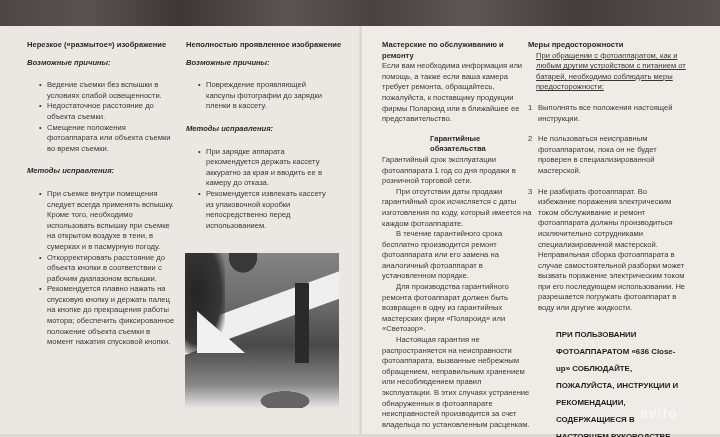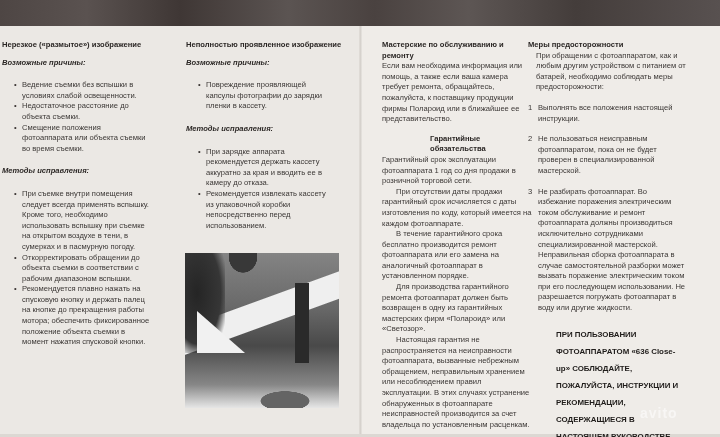--- a/index.html
+++ b/index.html
@@ -54,32 +54,32 @@
   </style>
 </head>
 <body>
 
 <div class="topband"></div>
 <div class="page left"></div>
 <div class="page right"></div>
 <div class="fold"></div>
 <div class="bottomband"></div>
 
-<div class="col" style="left:2px; top:40px; width:160px;">
+<div class="col" style="left:27px; top:40px; width:160px;">
   <div class="h">Нерезкое («размытое») изображение</div>
   <div class="sub">Возможные причины:</div>
   <ul>
     <li>Ведение съемки без вспышки в условиях слабой освещенности.</li>
     <li>Недостаточное расстояние до объекта съемки.</li>
     <li>Смещение положения фотоаппарата или объекта съемки во время съемки.</li>
   </ul>
   <div class="sub">Методы исправления:</div>
   <ul>
     <li>При съемке внутри помещения следует всегда применять вспышку. Кроме того, необходимо использовать вспышку при съемке на открытом воздухе в тени, в сумерках и в пасмурную погоду.</li>
-    <li>Откорректировать обращении до объекта съемки в соответствии с рабочим диапазоном вспышки.</li>
+    <li>Откорректировать расстояние до объекта кнопки в соответствии с рабочим диапазоном вспышки.</li>
     <li>Рекомендуется плавно нажать на спусковую кнопку и держать палец на кнопке до прекращения работы мотора; обеспечить фиксированное положение объекта съемки в момент нажатия спусковой кнопки.</li>
   </ul>
 </div>
 
 <div class="col" style="left:186px; top:40px; width:160px;">
   <div class="h">Неполностью проявленное изображение</div>
   <div class="sub">Возможные причины:</div>
   <ul>
     <li>Повреждение проявляющей капсулы фотографии до зарядки пленки в кассету.</li>
   </ul>
@@ -102,21 +102,21 @@
   <div class="h gap">Гарантийные обязательства</div>
   <p>Гарантийный срок эксплуатации фотоаппарата 1 год со дня продажи в розничной торговой сети.</p>
   <p class="indent">При отсутствии даты продажи гарантийный срок исчисляется с даты изготовления по коду, который имеется на каждом фотоаппарате.</p>
   <p class="indent">В течение гарантийного срока бесплатно производится ремонт фотоаппарата или его замена на аналогичный фотоаппарат в установленном порядке.</p>
   <p class="indent">Для производства гарантийного ремонта фотоаппарат должен быть возвращен в одну из гарантийных мастерских фирм «Полароид» или «Светозор».</p>
   <p class="indent">Настоящая гарантия не распространяется на неисправности фотоаппарата, вызванные небрежным обращением, неправильным хранением или несоблюдением правил эксплуатации. В этих случаях устранение обнаруженных в фотоаппарате неисправностей производится за счет владельца по установленным расценкам.</p>
 </div>
 
 <div class="col" style="left:528px; top:40px; width:158px;">
   <div class="h">Меры предосторожности</div>
-  <p style="padding-left:8px;">При обращении с фотоаппаратом, как и любым другим устройством с питанием от батарей, необходимо соблюдать меры предосторожности:</p>
+  <p style="padding-left:8px;text-decoration:underline;">При обращении с фотоаппаратом, как и любым другим устройством с питанием от батарей, необходимо соблюдать меры предосторожности:</p>
   <ol>
     <li data-num="1">Выполнять все положения настоящей инструкции.</li>
     <li data-num="2">Не пользоваться неисправным фотоаппаратом, пока он не будет проверен в специализированной мастерской.</li>
     <li data-num="3">Не разбирать фотоаппарат. Во избежание поражения электрическим током обслуживание и ремонт фотоаппарата должны производиться исключительно сотрудниками специализированной мастерской. Неправильная сборка фотоаппарата в случае самостоятельной разборки может вызвать поражение электрическим током при его последующем использовании. Не разрешается погружать фотоаппарат в воду или другие жидкости.</li>
   </ol>
   <p class="caps" style="padding-left:8px;">ПРИ ПОЛЬЗОВАНИИ ФОТОАППАРАТОМ «636 Close-up» СОБЛЮДАЙТЕ, ПОЖАЛУЙСТА, ИНСТРУКЦИИ И РЕКОМЕНДАЦИИ, СОДЕРЖАЩИЕСЯ В НАСТОЯЩЕМ РУКОВОДСТВЕ.</p>
   <div class="tm" style="padding-left:8px;">
     <div>"Polaroid" is a registered trademark of</div>
     <div>Polaroid Corporation, Cambridge, MA, USA.</div>
     <div>OPX 7275 Russian 5/94 Printed in Great Britain</div>

